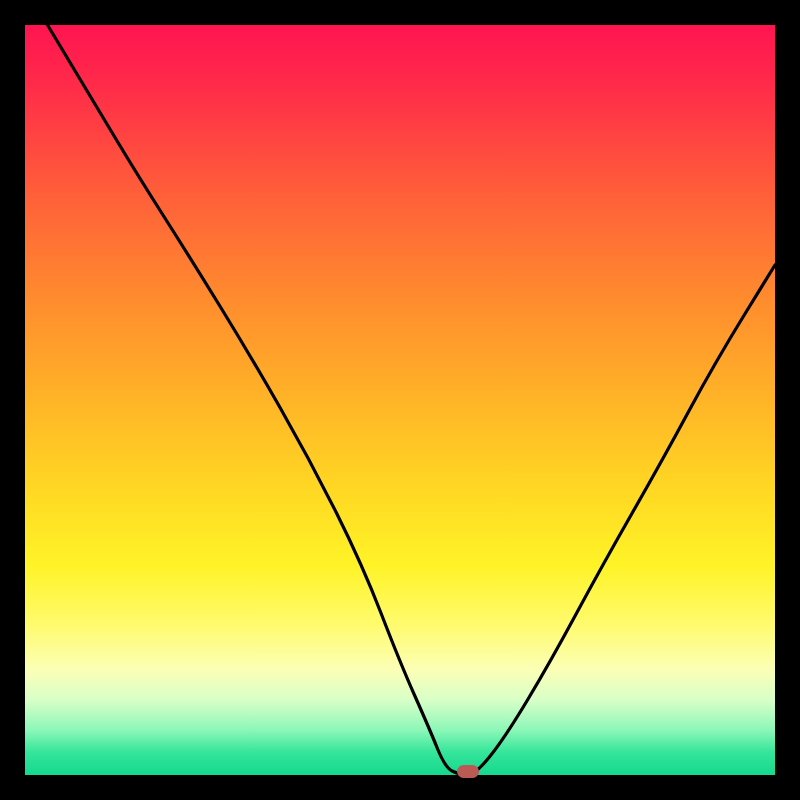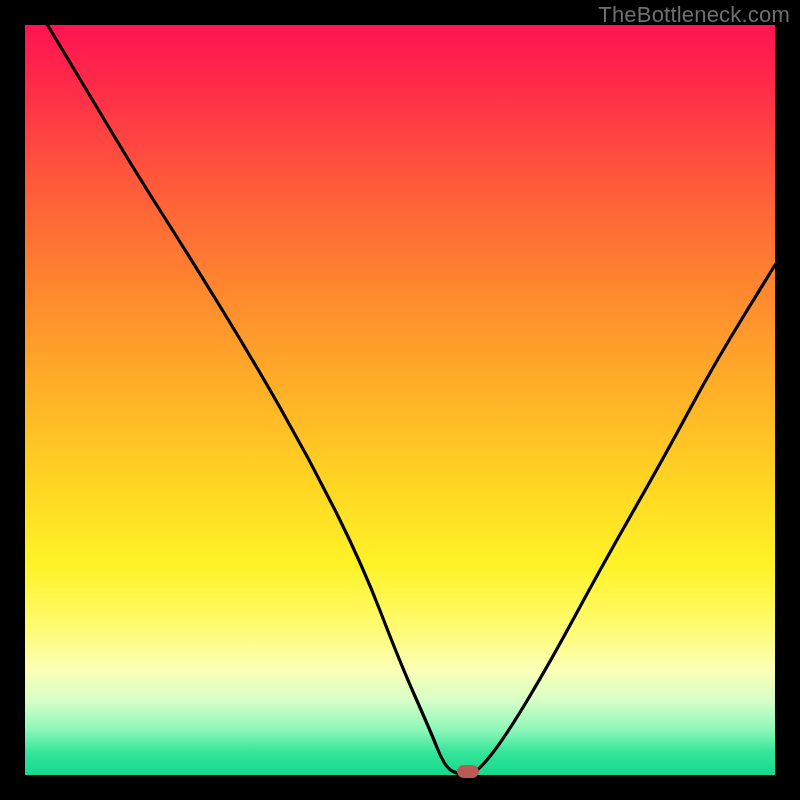--- a/index.html
+++ b/index.html
@@ -74,14 +74,13 @@
 <div class="frame">
 
   <div class="plot-area"></div>
 
   <svg class="curve-svg" viewBox="0 0 750 750" preserveAspectRatio="none">
     <path id="curve-path" d="M 22.5 0 Q 67.5 75 90 112.5 Q 112.5 150 138.75 191.25 Q 165 232.5 195 281.25 Q 225 329.99999999999994 255 382.5 Q 285 435 311.25 487.5 Q 337.5 540 356.25 588.75 Q 375 637.5 390 671.25 Q 405 705 412.5 723.75 Q 420.00000000000006 742.5 427.5 746.25 Q 434.99999999999994 750 442.5 750 Q 450 750 465 731.25 Q 480 712.5 502.5 675 Q 525 637.5 551.25 588.75 Q 577.5 540 607.5 487.5 Q 637.5 435 663.75 386.25 Q 690 337.49999999999994 720 288.74999999999994 T 750 239.99999999999994" fill="none" stroke="#000" stroke-width="3.2" stroke-linecap="round" stroke-linejoin="round"></path>
   </svg>
 
   <div id="marker" class="marker" style="left: 456.5px; top: 765px;"></div>
 
-  <div class="watermark">TheBottleneck.com</div>
 </div>
 
 </body></html>

